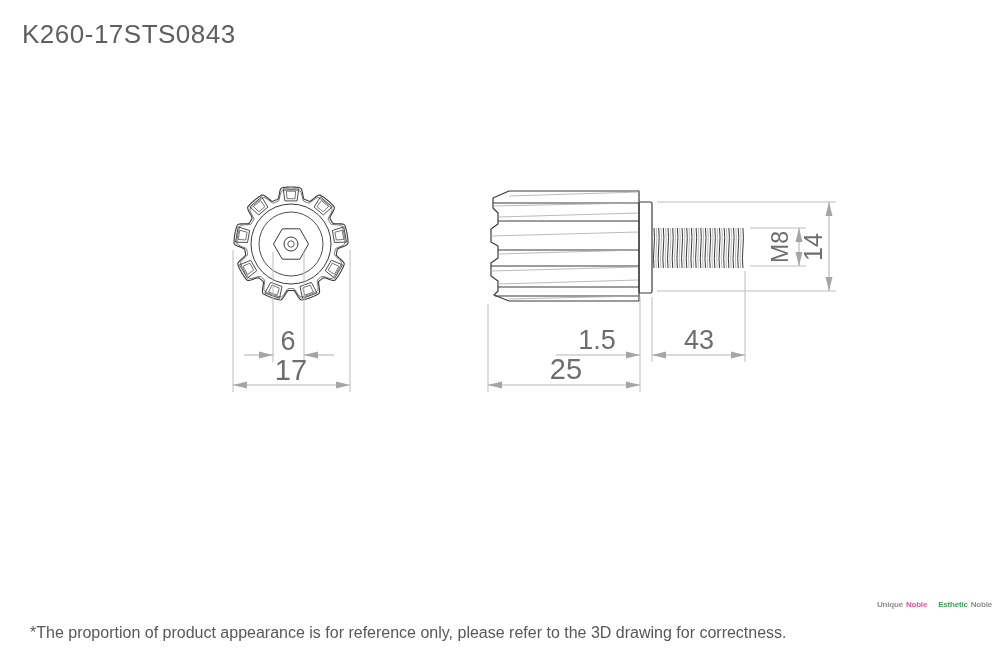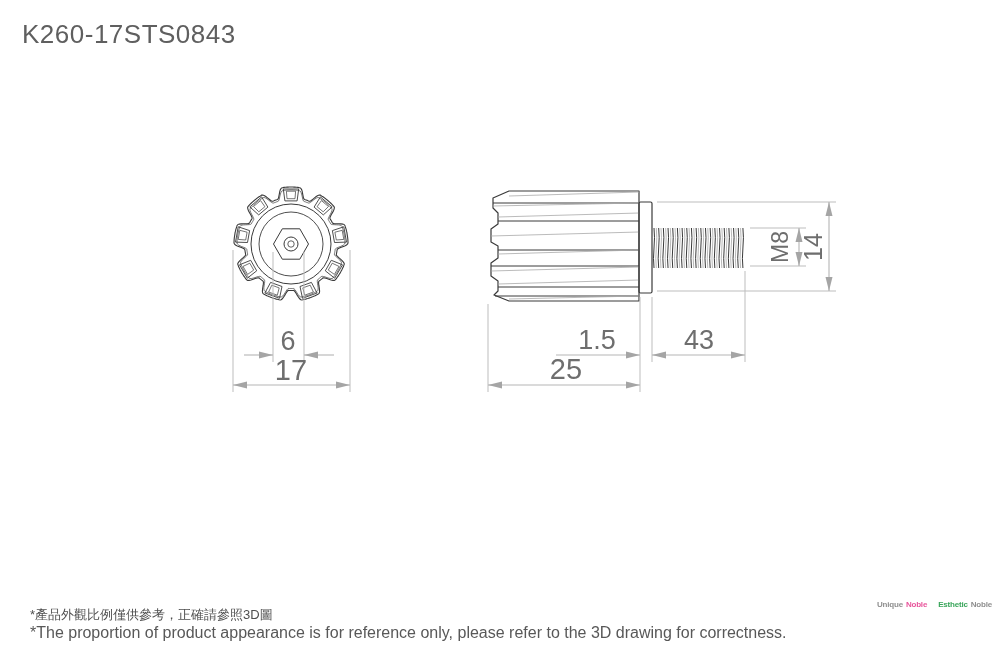--- a/index.html
+++ b/index.html
@@ -147,21 +147,20 @@
 
     <text class="dim-text" font-size="27" text-anchor="middle" x="288" y="350">6</text>
     <text class="dim-text" font-size="29" text-anchor="middle" x="291" y="380">17</text>
     <text class="dim-text" font-size="29" text-anchor="middle" x="566" y="379">25</text>
     <text class="dim-text" font-size="27" text-anchor="middle" x="597" y="349">1.5</text>
     <text class="dim-text" font-size="27" text-anchor="middle" x="699" y="349">43</text>
     <text class="dim-text" font-size="23" text-anchor="middle" x="788" y="247" transform="rotate(-90 788 247)">M8</text>
     <text class="dim-text" font-size="25" text-anchor="middle" x="822" y="247" transform="rotate(-90 822 247)">14</text>
   </svg>
 
-  <div class="footer-note note-zh">*產品外觀比例僅供參考，正確請參照3D圖</div>
   <div class="footer-note note-en">*The proportion of product appearance is for reference only, please refer to the 3D drawing for correctness.</div>
 
   <div class="logo">
     <div class="logo-tagline">
       <span style="color: rgb(143, 143, 143);">Unique</span><span style="color: rgb(232, 84, 155);">Noble</span><span style="color: rgb(58, 166, 91); padding-left: 8px;">Esthetic</span><span style="color: rgb(143, 143, 143);">Noble</span>
     </div>
   </div>
 </div>
 
 </body></html>

